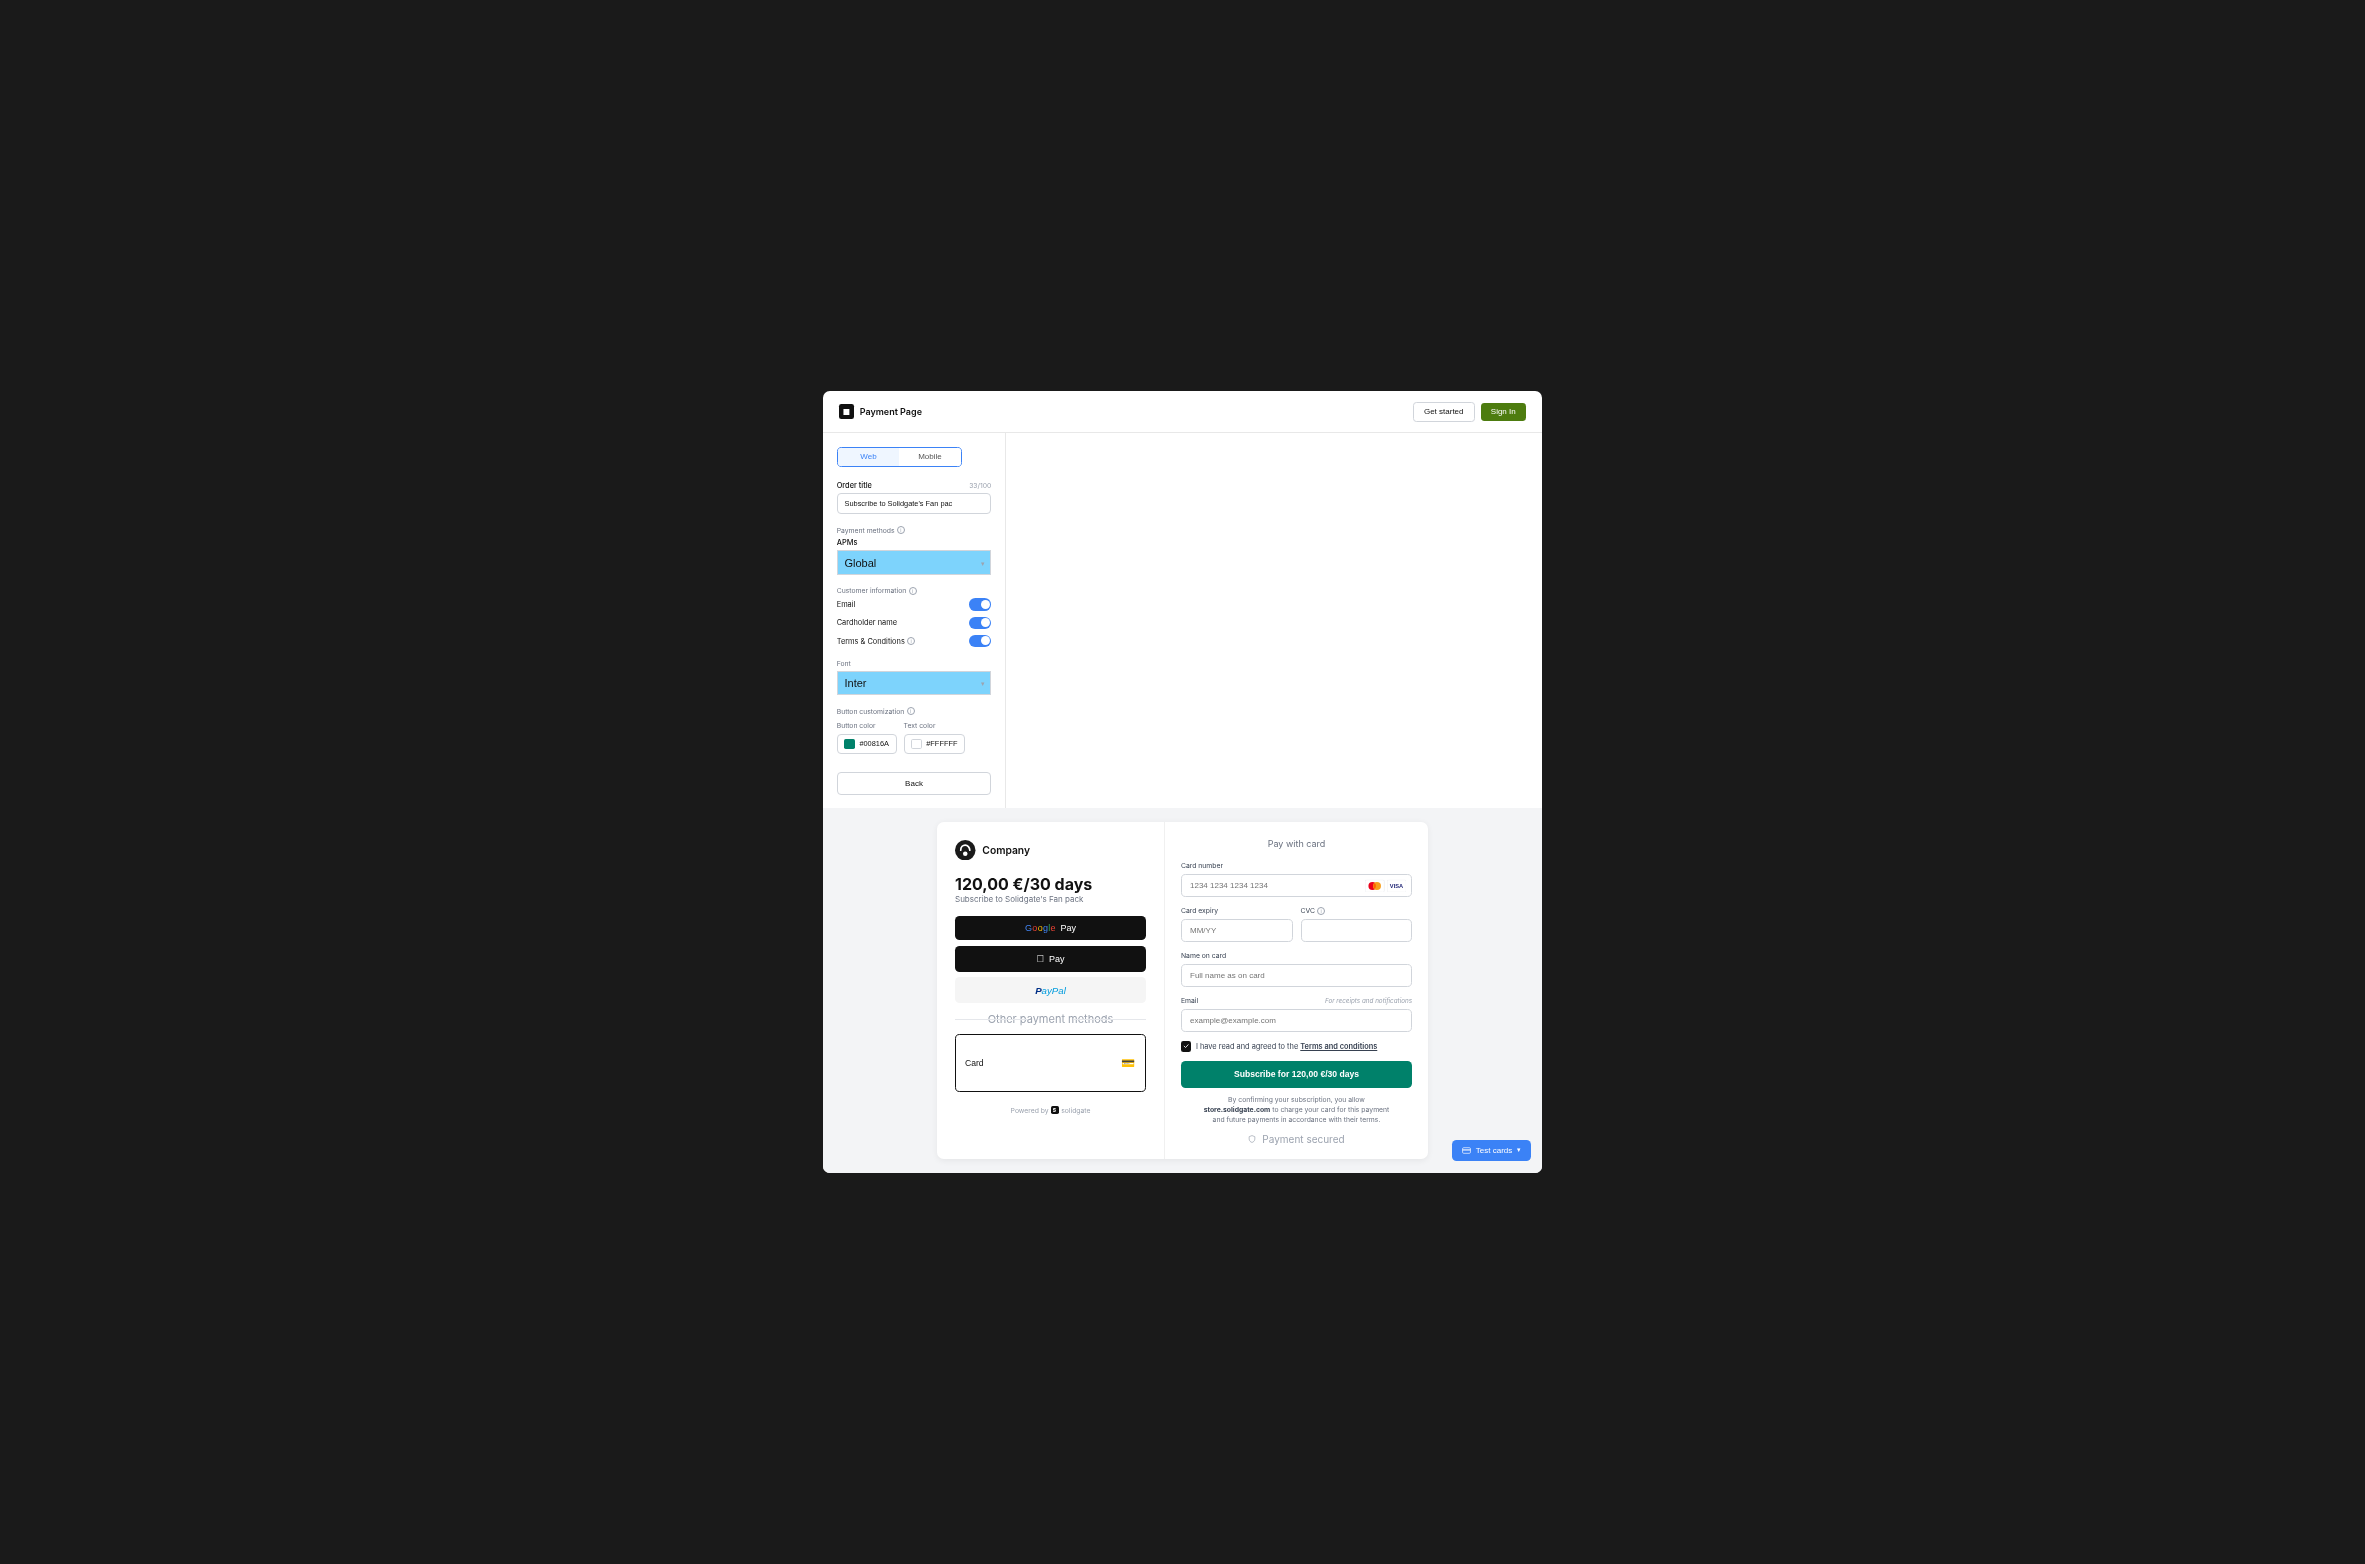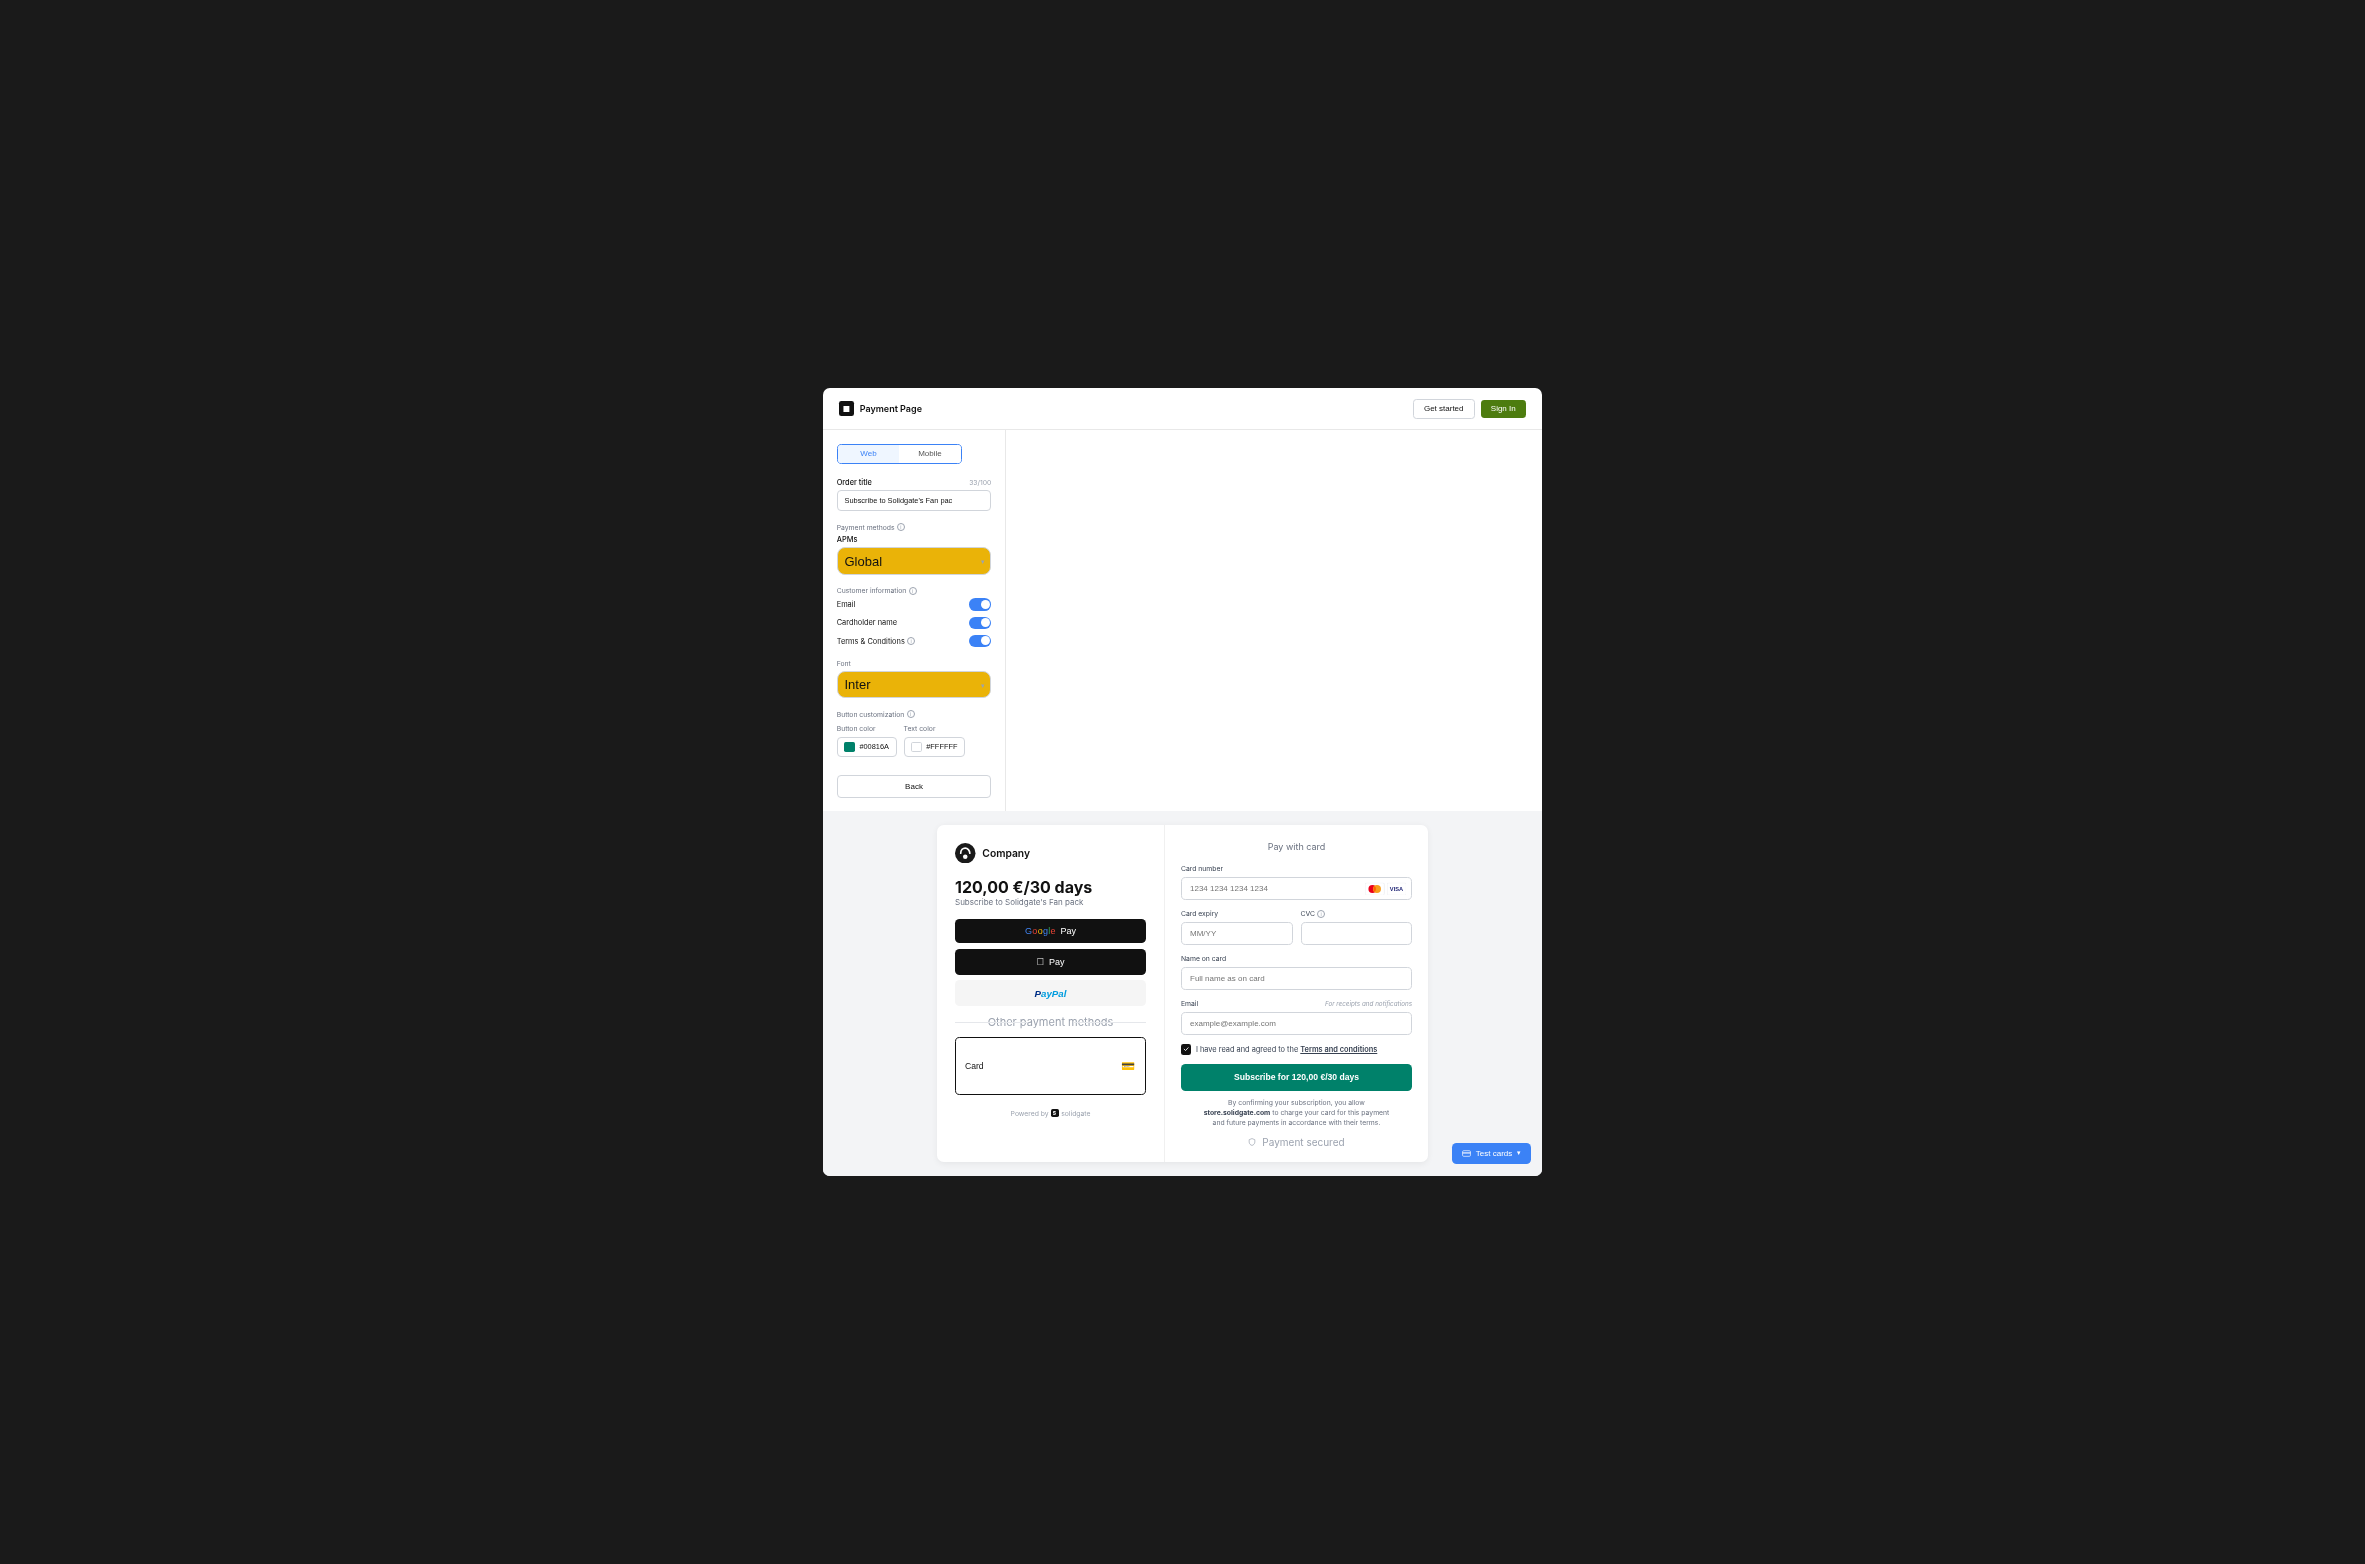--- a/index.html
+++ b/index.html
@@ -144,24 +144,24 @@
       border: 0.6px solid #d1d5db;
       border-radius: 4px;
       font-size: 7.4px;
       color: #111;
       outline: none;
     }
     .sidebar-select {
       width: 100%;
       padding: 5.1px 6.8px;
       border: 0.6px solid #d1d5db;
-      border-radius: 8px;
-      font-size: 13px;
-      color: #111;
-      background: #eab308;
+      border-radius: 0;
+      font-size: 11px;
+      color: #111;
+      background: #7dd3fc;
       appearance: none;
       cursor: pointer;
       outline: none;
       position: relative;
     }
     .select-wrapper {
       position: relative;
     }
     .select-wrapper::after {
       content: '▾';
@@ -550,21 +550,21 @@
       padding: 6.3px 10.3px;
       font-size: 8px;
       cursor: pointer;
       display: flex;
       align-items: center;
       gap: 4.6px;
       font-weight: 500;
     }
     
     .paypal-p { color: #003087; font-weight: 800; font-size: 9.7px; font-style: italic; }
-    .paypal-ay { color: #009cde; font-weight: 700; font-size: 9.7px; font-style: italic; }
+    .paypal-ay { color: #009cde; font-weight: 400; font-size: 9.7px; font-style: italic; }
     
     .gpay-text { font-size: 9px; font-weight: 500; letter-spacing: 0.3px; }
     .g-letter { color: #4285f4; }
     .g-letter-o1 { color: #ea4335; }
     .g-letter-o2 { color: #fbbc05; }
     .g-letter-g { color: #4285f4; }
     .g-letter-l { color: #34a853; }
     .g-letter-e { color: #ea4335; }
   </style>
 </head>

